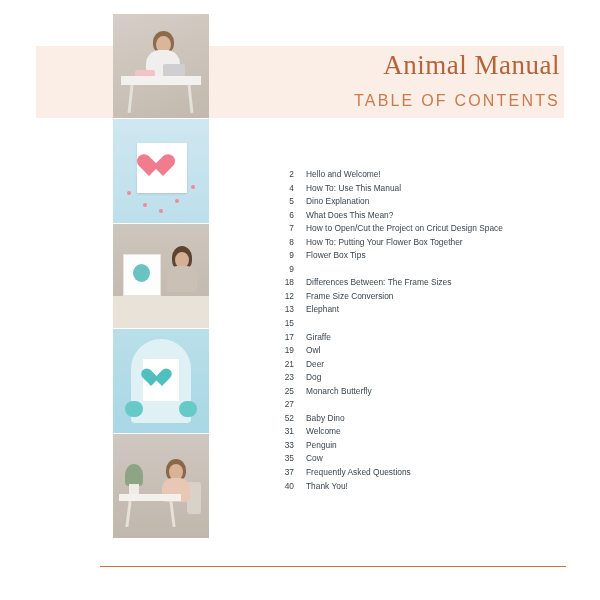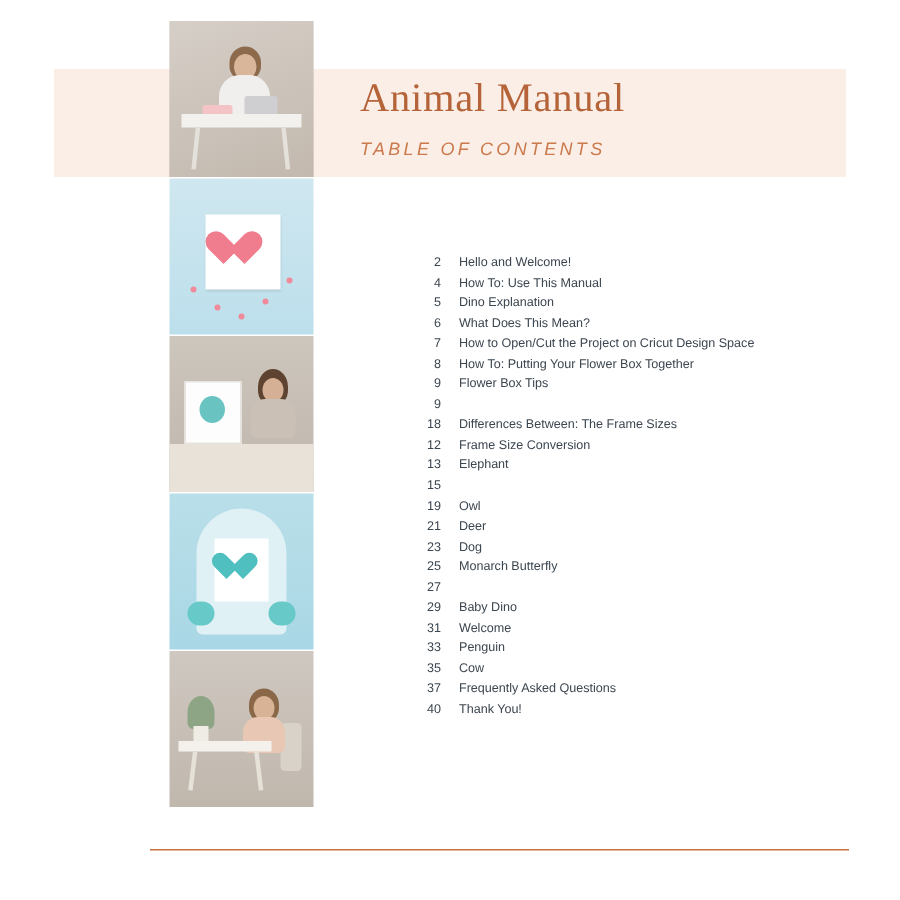--- a/index.html
+++ b/index.html
@@ -28,37 +28,36 @@
     width: 528px;
     height: 72px;
     background: #fbeee6;
   }
 
   .title-block {
     position: absolute;
     left: 240px;
     top: 50px;
     width: 320px;
-    text-align: left;
+    text-align: right;
   }
   .doc-title {
     font-family: "Liberation Serif", serif;
     font-size: 27px;
     color: #b5643a;
     letter-spacing: 0.5px;
     margin: 0;
     font-weight: normal;
   }
   .doc-subtitle {
     font-family: "Liberation Sans", sans-serif;
-    font-size: 12px;
+    font-size: 16px;
     color: #cb7a4d;
     letter-spacing: 2.2px;
     margin-top: 11px;
-    font-style: italic;
   }
 
   
   .photo-col {
     position: absolute;
     left: 113px;
     top: 14px;
     width: 96px;
   }
   .photo {
@@ -265,40 +264,44 @@
         <span class="toc-label">Frame Size Conversion</span>
       </div>
     <div class="toc-row">
         <span class="toc-page">13</span>
         <span class="toc-label">Elephant</span>
       </div>
     <div class="toc-row">
         <span class="toc-page">15</span>
       </div>
     <div class="toc-row">
+        <span class="toc-page">17</span>
+        <span class="toc-label">Giraffe</span>
+      </div>
+    <div class="toc-row">
         <span class="toc-page">19</span>
         <span class="toc-label">Owl</span>
       </div>
     <div class="toc-row">
         <span class="toc-page">21</span>
         <span class="toc-label">Deer</span>
       </div>
     <div class="toc-row">
         <span class="toc-page">23</span>
         <span class="toc-label">Dog</span>
       </div>
     <div class="toc-row">
         <span class="toc-page">25</span>
         <span class="toc-label">Monarch Butterfly</span>
       </div>
     <div class="toc-row">
         <span class="toc-page">27</span>
       </div>
     <div class="toc-row">
-        <span class="toc-page">29</span>
+        <span class="toc-page">52</span>
         <span class="toc-label">Baby Dino</span>
       </div>
     <div class="toc-row">
         <span class="toc-page">31</span>
         <span class="toc-label">Welcome</span>
       </div>
     <div class="toc-row">
         <span class="toc-page">33</span>
         <span class="toc-label">Penguin</span>
       </div>

